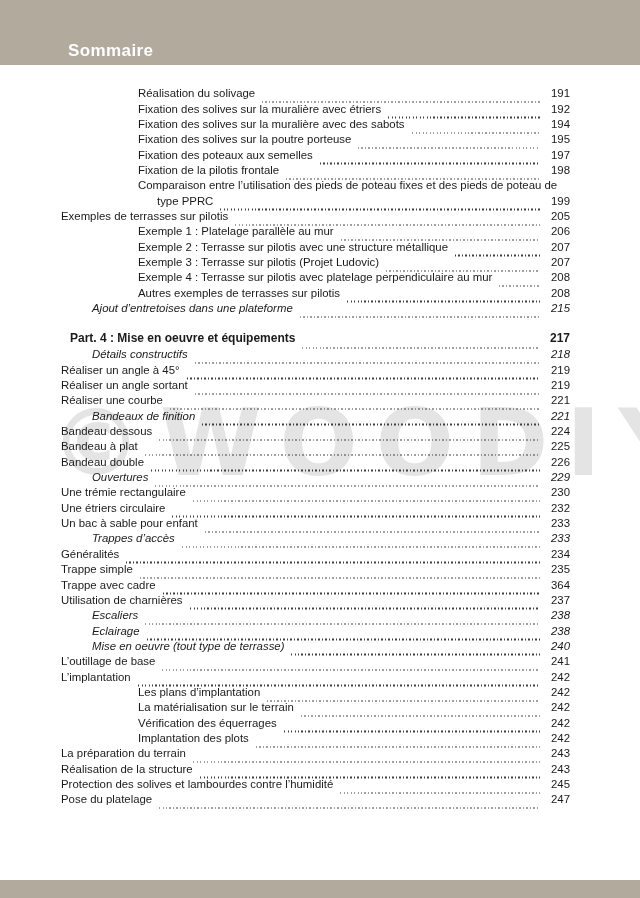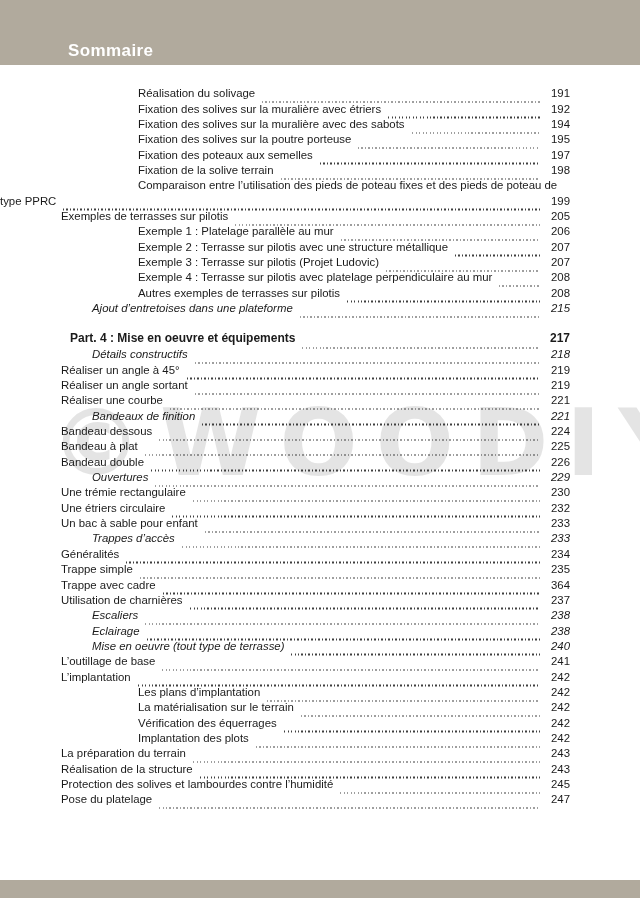--- a/index.html
+++ b/index.html
@@ -54,21 +54,21 @@
     background-image:repeating-linear-gradient(to right, #3f3f3f 0 1.3px, transparent 1.3px 3.5px);
   }
   .row .page {
     flex:none; width:26px; text-align:right;
     white-space:nowrap;
   }
   .lvl0 { padding-left:70px;  font-weight:bold; font-size:12px; }
   .lvl1 { padding-left:92px;  }
   .lvl2 { padding-left:61px; }
   .lvl3 { padding-left:138px; }
-  .lvl4 { }
+  .lvl4 { padding-left:157px; }
   .bold       { font-weight:bold; }
   .bolditalic { font-weight:normal; font-style:italic; }
   .spacer { height:15.5px; }
 </style>
 </head>
 <body>
 
 <div class="header-bar">
   <div class="header-title">Sommaire</div>
 </div>
@@ -95,21 +95,21 @@
       <span class="title">Fixation des solives sur la poutre porteuse</span>
       <span class="leader"></span>
       <span class="page">195</span>
     </div>
     <div class="row lvl3 normal">
       <span class="title">Fixation des poteaux aux semelles</span>
       <span class="leader"></span>
       <span class="page">197</span>
     </div>
     <div class="row lvl3 normal">
-      <span class="title">Fixation de la solive terrain</span>
+      <span class="title">Fixation de la pilotis frontale</span>
       <span class="leader"></span>
       <span class="page">198</span>
     </div>
     <div class="row lvl3 normal">
       <span class="title">Comparaison entre l’utilisation des pieds de poteau fixes et des pieds de poteau de</span>
     </div>
     <div class="row lvl4 normal">
       <span class="title">type PPRC</span>
       <span class="leader"></span>
       <span class="page">199</span>

